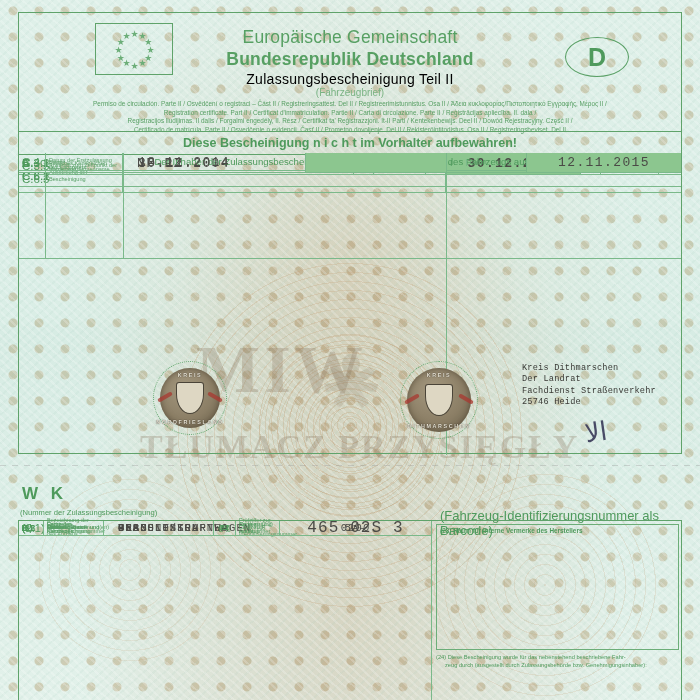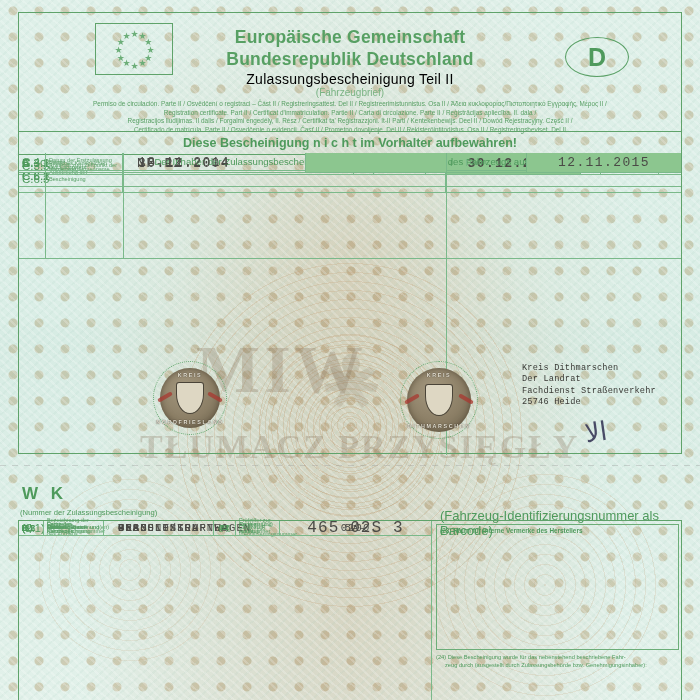--- a/index.html
+++ b/index.html
@@ -52,21 +52,21 @@
   #bottom-card{left:18px;top:520px;width:664px;height:190px;border-bottom:none;}
 
   
   .hdr{position:absolute;left:0;top:0;width:100%;height:118px;}
   .euflag{position:absolute;left:76px;top:10px;width:78px;height:52px;border:1.5px solid #5fa36a;box-sizing:border-box;}
   .stars{position:absolute;inset:0;}
   .star{position:absolute;width:9px;height:9px;font-size:9px;line-height:9px;color:#6cae78;}
   .oval-d{position:absolute;left:546px;top:24px;width:62px;height:38px;border:1.6px solid #5aa066;
           border-radius:50%;display:flex;align-items:center;justify-content:center;
           font-size:25px;font-weight:700;color:#4f9a5d;}
-  .t1{position:absolute;left:0;right:0;top:14px;text-align:center;font-size:17.5px;font-weight:700;color:#57a063;letter-spacing:.2px;}
+  .t1{position:absolute;left:0;right:0;top:14px;text-align:center;font-size:17.5px;font-weight:400;color:#57a063;letter-spacing:.2px;}
   .t2{position:absolute;left:0;right:0;top:36px;text-align:center;font-size:17.5px;font-weight:700;color:#57a063;letter-spacing:.2px;}
   .t3{position:absolute;left:0;right:0;top:58px;text-align:center;font-size:14px;color:#000000;letter-spacing:.3px;}
   .t4{position:absolute;left:0;right:0;top:74px;text-align:center;font-size:10px;color:#7ab383;}
   .langs{position:absolute;left:6px;right:6px;top:87px;text-align:center;font-size:6.4px;line-height:8.6px;color:#59a065;}
 
   
   .notice{position:absolute;left:0;top:118px;width:100%;height:22px;
     border-top:1.2px solid #5fa36a;border-bottom:1.2px solid #5fa36a;
     display:flex;align-items:center;justify-content:center;
     font-size:12.5px;font-weight:700;color:#4e9a5c;}

